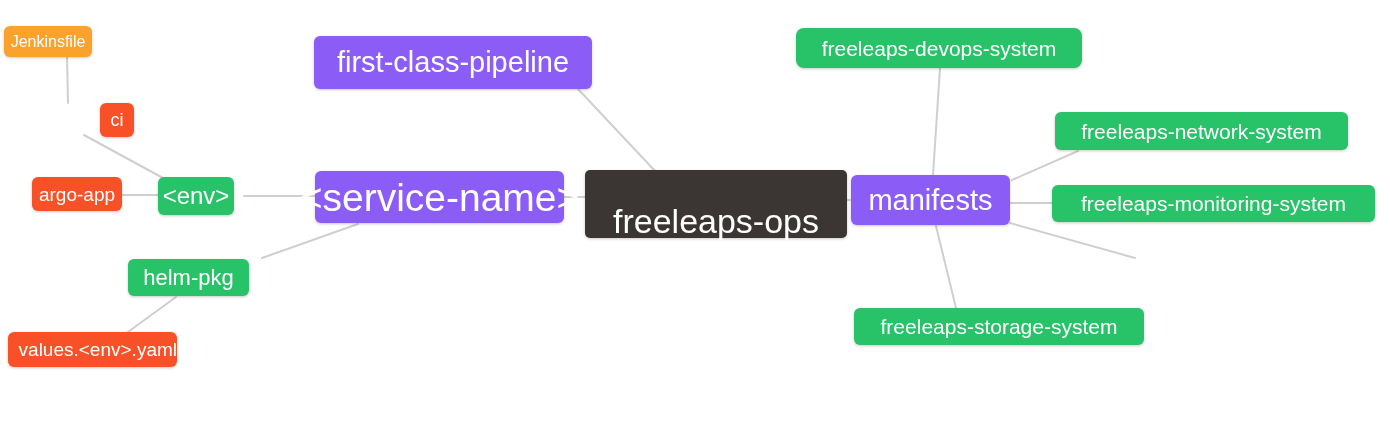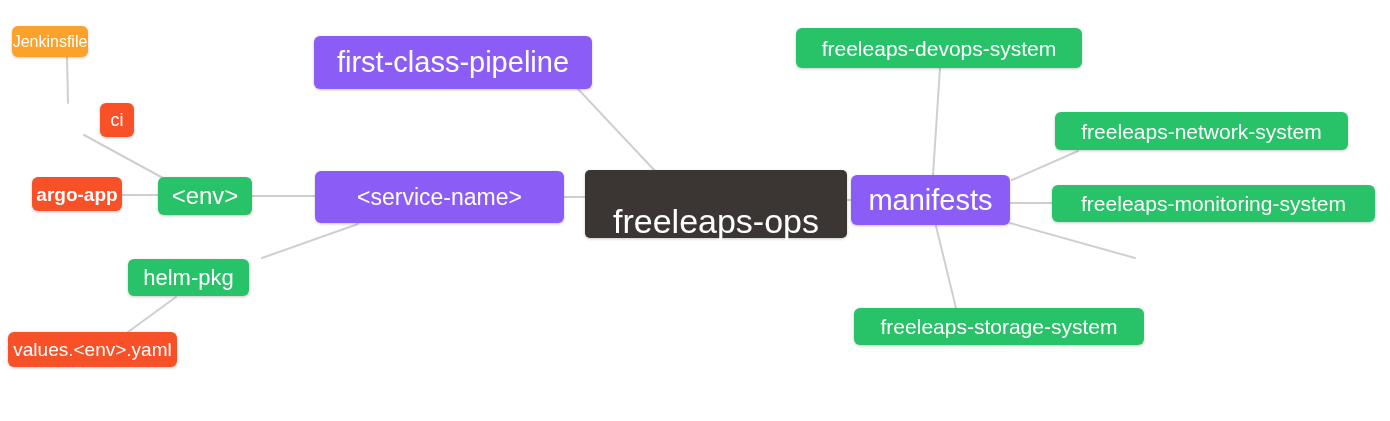--- a/index.html
+++ b/index.html
@@ -24,31 +24,31 @@
     line-height:1;
   }
   
   .root  {background:#3b3634;border-radius:5px;}
   .lvl1  {background:#8b5cf6;}
   .lvl2  {background:#28c368;}
   .lvl3  {background:#f95127;}
   .lvl4  {background:#faa22b;}
 
   
-  #n-jenkinsfile        {left:12px;  top:26px;  width:76px;  height:31px; font-size:16px;}
+  #n-jenkinsfile        {left:4px;  top:26px;  width:88px;  height:31px; font-size:16px;}
   #n-ci                 {left:52px;  top:103px; width:34px;  height:34px; font-size:18px;margin-left:48px;}
-  #n-argo-app           {left:32px;  top:177px; width:90px;  height:34px; font-size:19px;font-weight:bold;}
-  #n-env                {left:158px; top:177px; width:94px;  height:38px; font-size:24px;}
+  #n-argo-app           {left:32px;  top:177px; width:90px;  height:34px; font-size:19px;}
+  #n-env                {left:158px; top:177px; width:76px;  height:38px; font-size:24px;}
   #n-helm-pkg           {left:128px; top:259px; width:121px; height:37px; font-size:22px;}
-  #n-values-env-yaml    {left:8px;   top:332px; width:169px; height:35px; font-size:19px;}
+  #n-values-env-yaml    {left:8px;   top:332px; width:169px; height:35px; font-size:19px;justify-content:flex-end;}
   #n-first-class-pipeline{left:314px;top:36px;  width:278px; height:53px; font-size:29px;}
-  #n-service-name       {left:315px; top:171px; width:249px; height:52px; font-size:23px;}
+  #n-service-name       {left:315px; top:171px; width:249px; height:52px; font-size:39px;}
   #n-root               {left:585px; top:170px; width:262px; height:68px; font-size:34px;align-items:flex-end;}
   #n-manifests          {left:851px; top:175px; width:159px; height:50px; font-size:29px;}
-  #n-devops-system      {left:796px; top:28px;  width:286px; height:40px; font-size:21px;}
+  #n-devops-system      {left:796px; top:28px;  width:286px; height:40px; font-size:21px;border-radius:8px;}
   #n-network-system     {left:1055px;top:112px; width:293px; height:38px; font-size:21px;}
   #n-monitoring-system  {left:1052px;top:185px; width:323px; height:37px; font-size:21px;}
   #n-controls-system    {left:1060px;top:257px; width:293px; height:36px; font-size:21px;}
   #n-storage-system     {left:854px; top:308px; width:290px; height:37px; font-size:21px;}
 </style>
 </head>
 <body>
 
 <div class="canvas">
 

